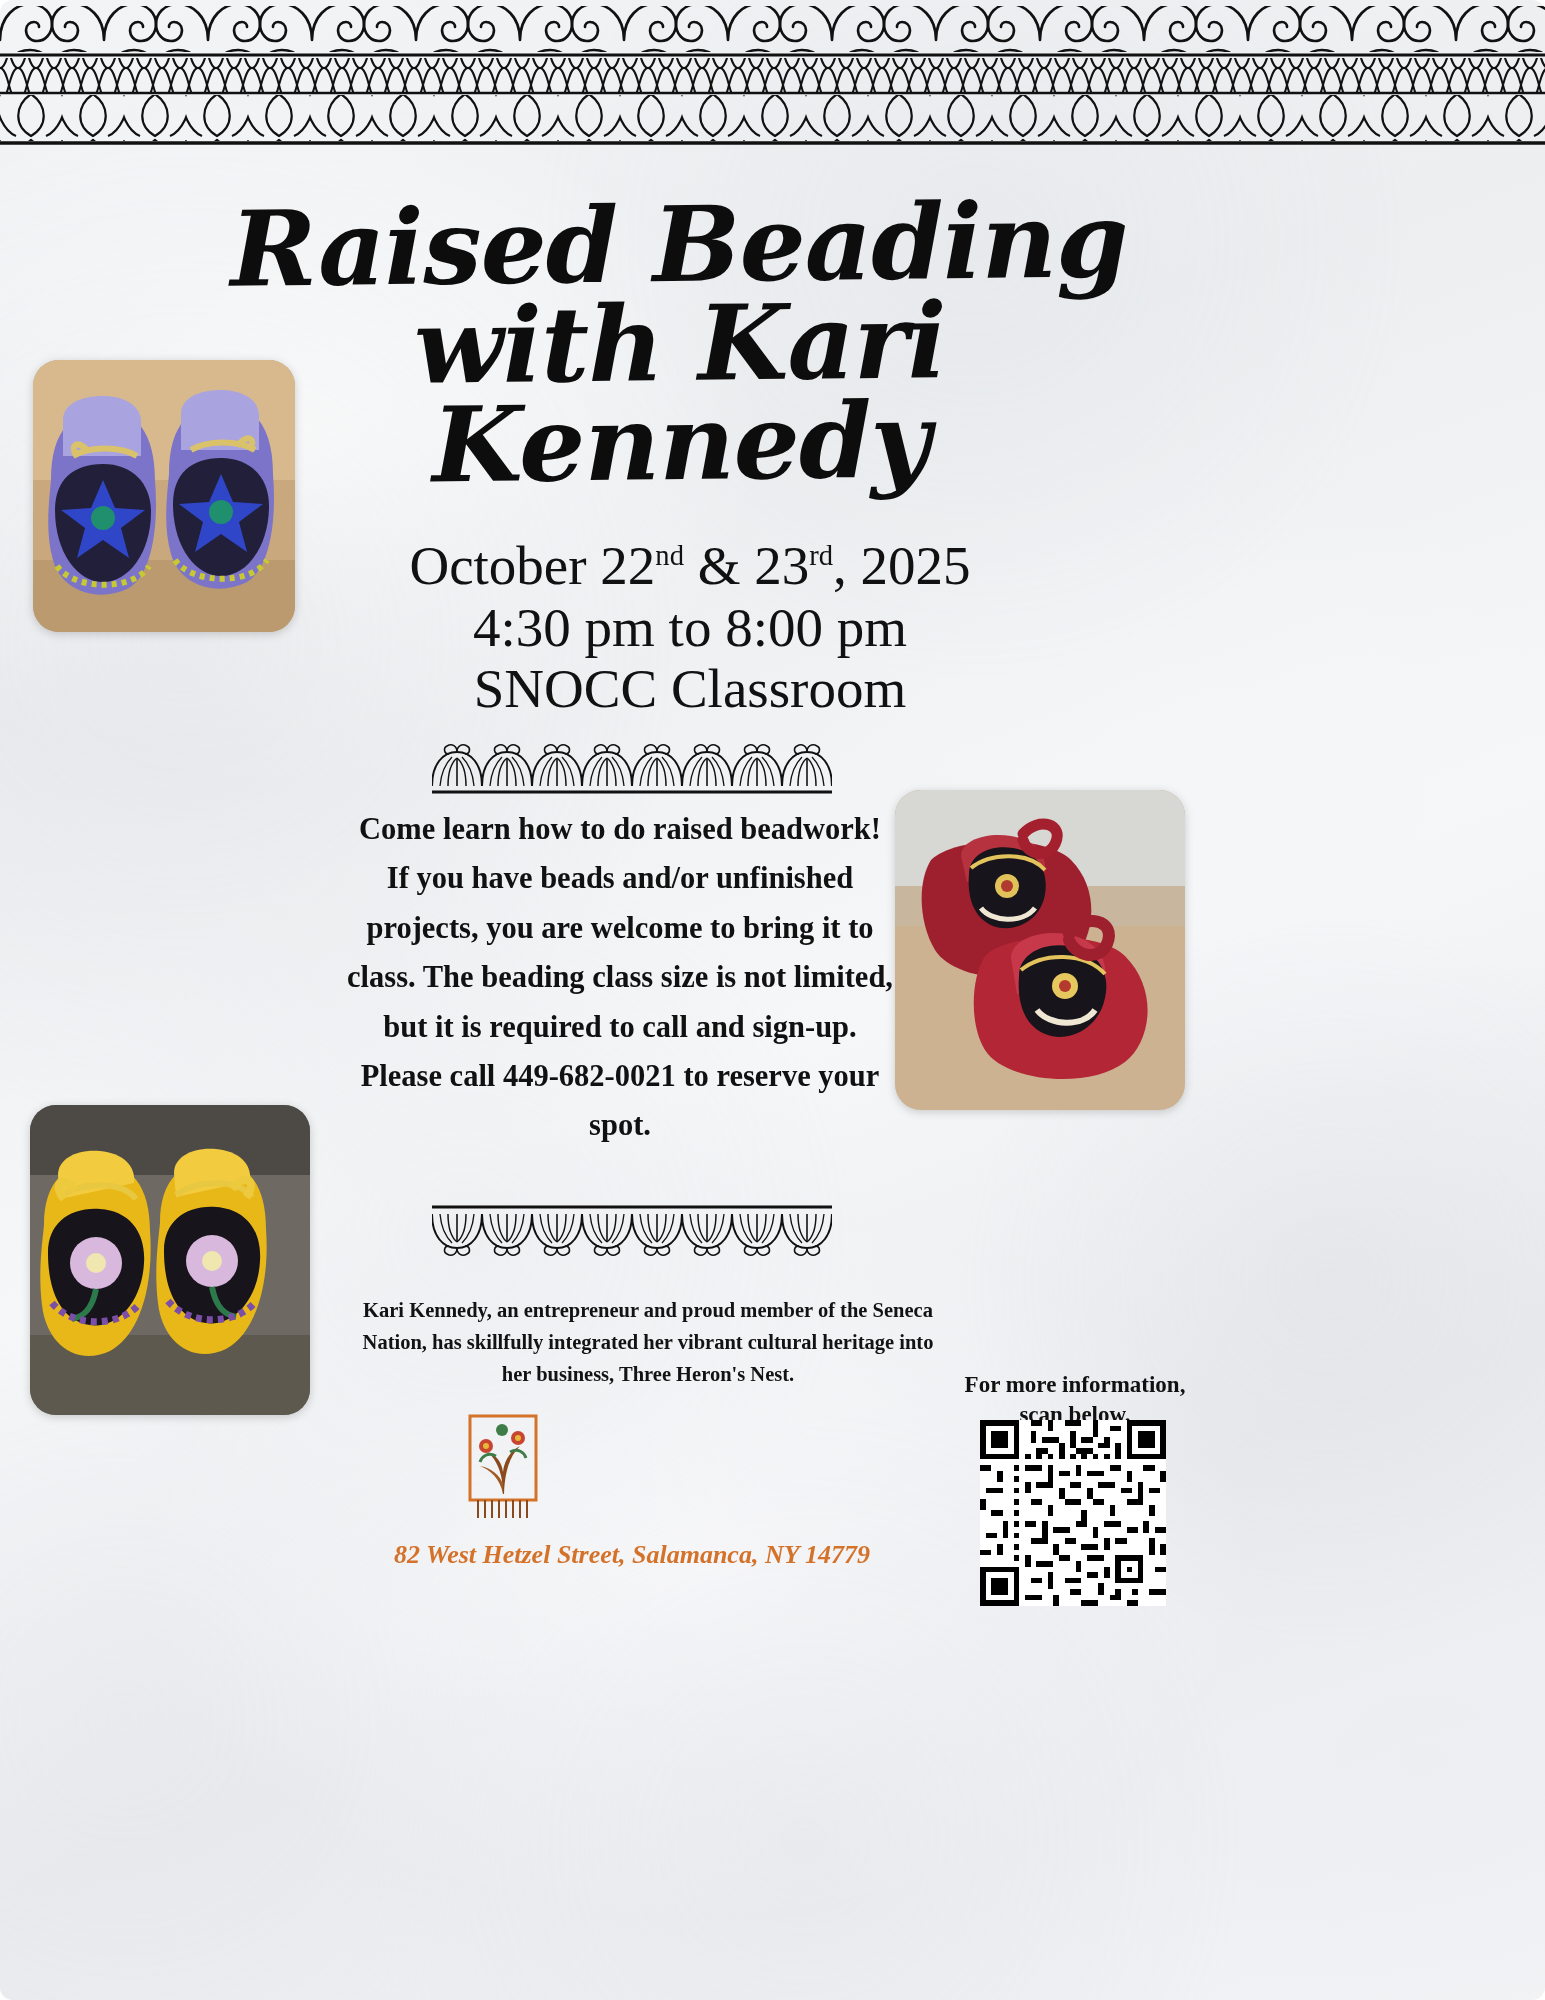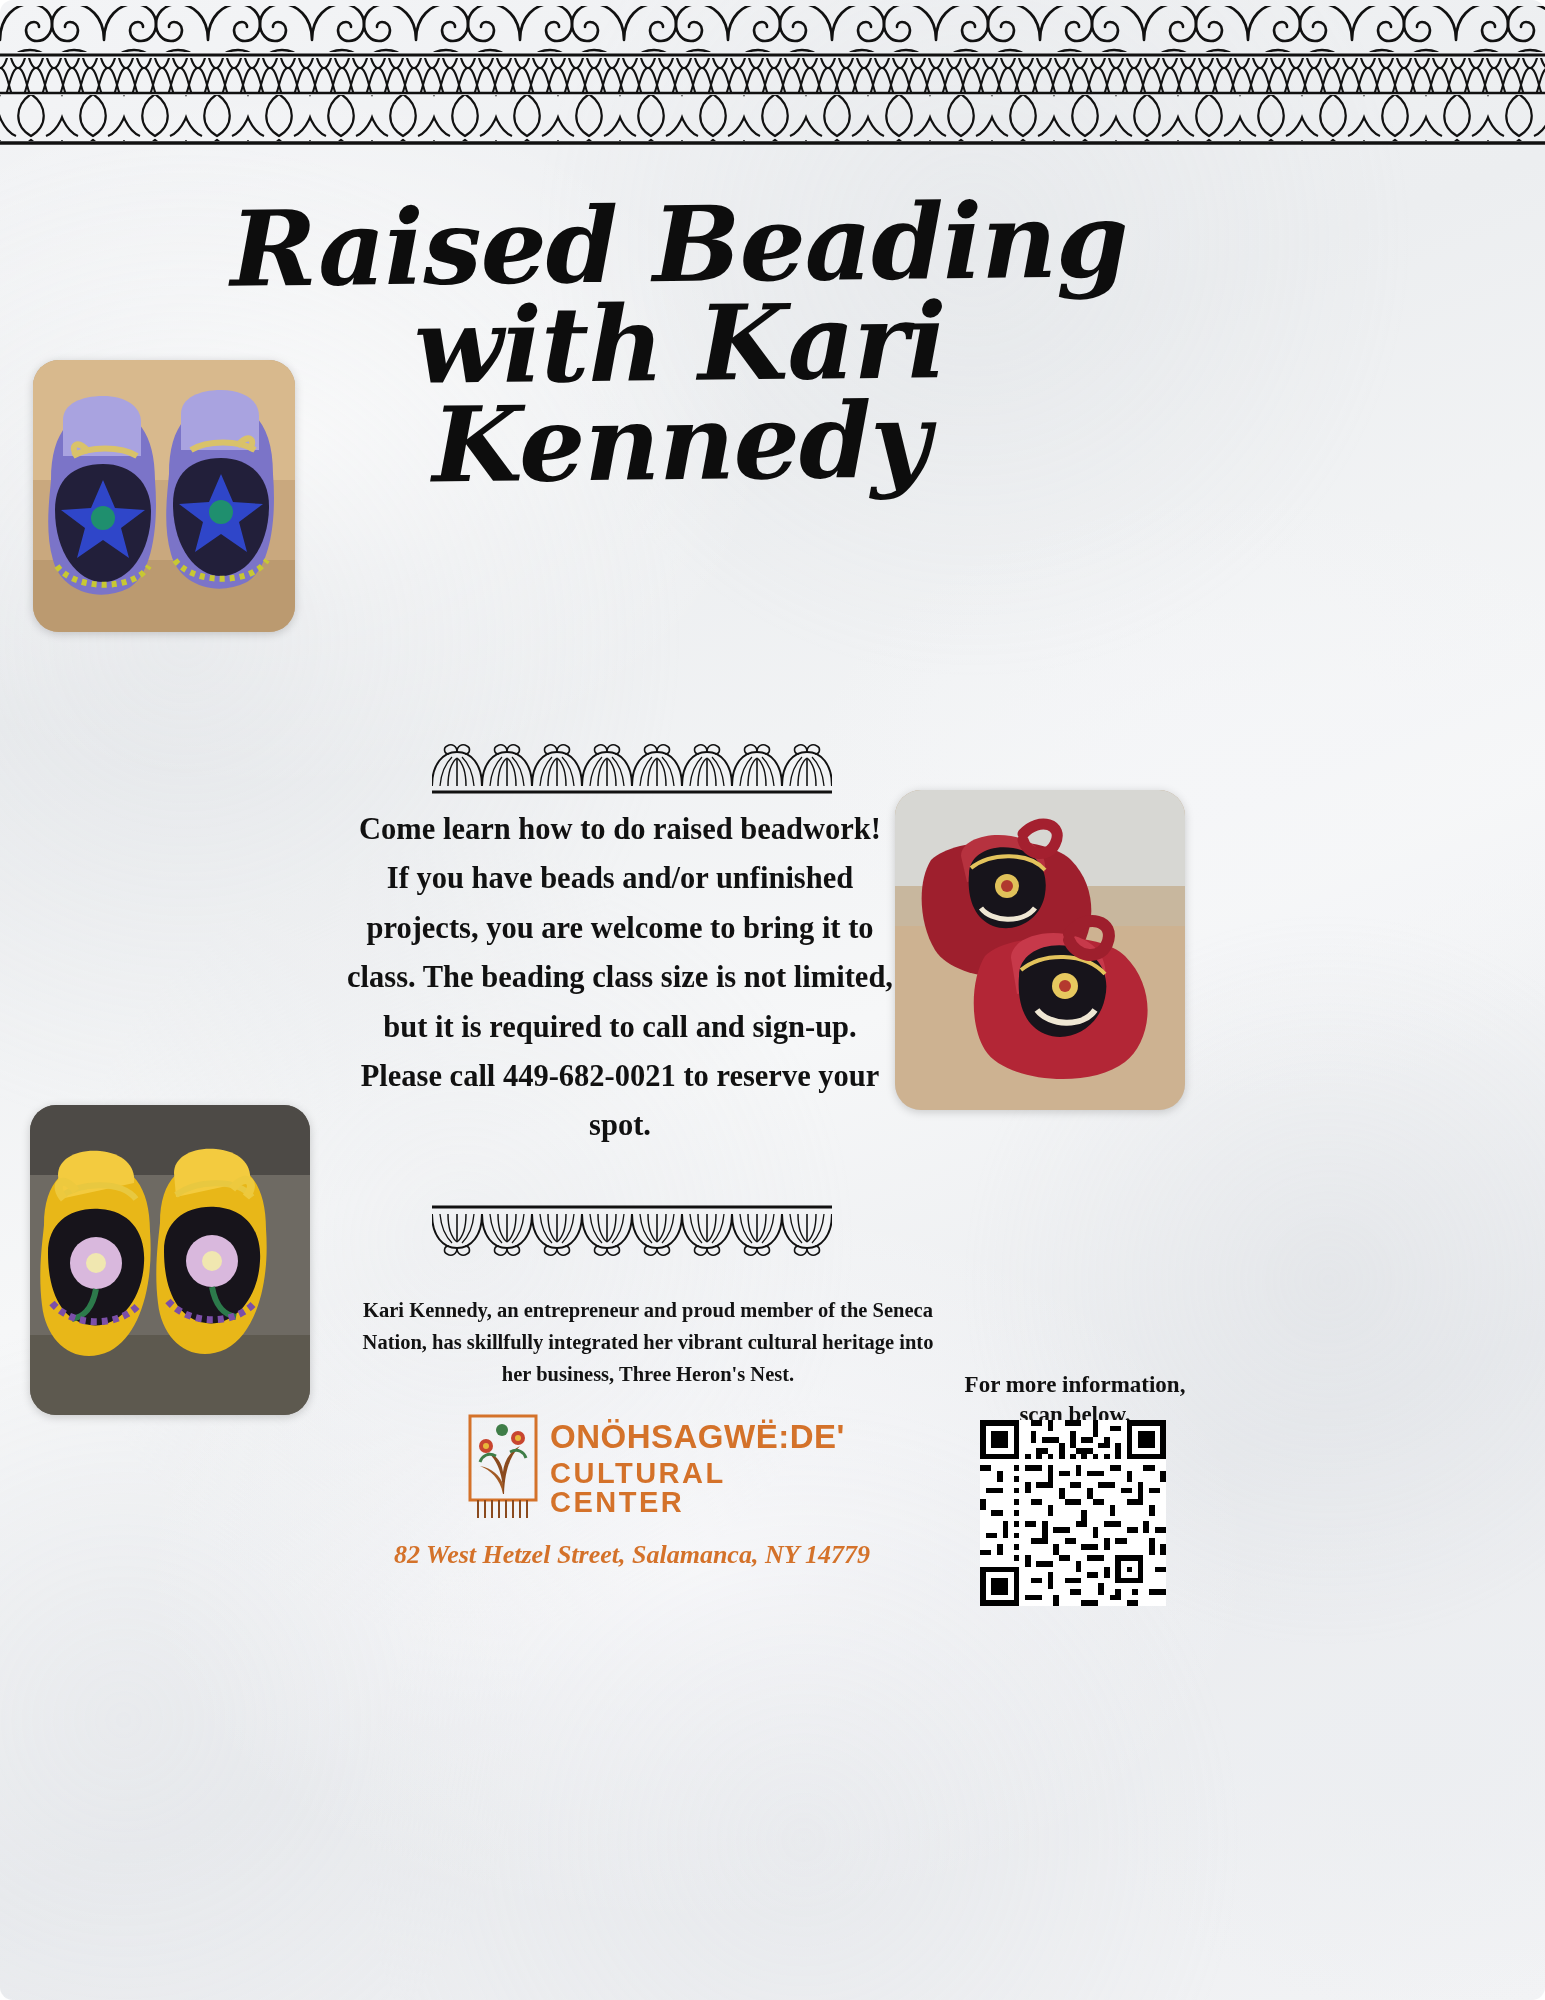--- a/index.html
+++ b/index.html
@@ -225,20 +225,27 @@
       <line x1="0" y1="143" x2="1545" y2="143" stroke="#111" stroke-width="3.4"></line>
     </svg>
   </div>
 
   <div class="headline">
     <span class="l1">Raised Beading</span>
     <span class="l2">with Kari</span>
     <span class="l3">Kennedy</span>
   </div>
 
+  <div class="details">
+    <div>
+      <span>October 22</span><sup>nd</sup><span> &amp; 23</span><sup>rd</sup><span>, 2025</span>
+    </div>
+    <div>4:30 pm to 8:00 pm</div>
+    <div>SNOCC Classroom</div>
+  </div>
 
   <div class="divider top">
     <svg viewBox="0 0 400 60" preserveAspectRatio="none" xmlns="http://www.w3.org/2000/svg">
       <defs>
         <g id="fanUnit">
           <path d="M0,44 C0,22 11,10 25,10 C39,10 50,22 50,44" fill="none" stroke="#111" stroke-width="2"></path>
           <path d="M25,44 L25,16" stroke="#111" stroke-width="1.6"></path>
           <path d="M16,44 C16,30 19,21 25,16" fill="none" stroke="#111" stroke-width="1.5"></path>
           <path d="M34,44 C34,30 31,21 25,16" fill="none" stroke="#111" stroke-width="1.5"></path>
           <path d="M8,44 C9,32 13,22 20,15" fill="none" stroke="#111" stroke-width="1.3"></path>
@@ -371,24 +378,20 @@
           <line x1="12" y1="88" x2="12" y2="106"></line>
           <line x1="19" y1="88" x2="19" y2="106"></line>
           <line x1="26" y1="88" x2="26" y2="106"></line>
           <line x1="33" y1="88" x2="33" y2="106"></line>
           <line x1="40" y1="88" x2="40" y2="106"></line>
           <line x1="47" y1="88" x2="47" y2="106"></line>
           <line x1="54" y1="88" x2="54" y2="106"></line>
           <line x1="61" y1="88" x2="61" y2="106"></line>
         </g>
       </svg>
-    </div>
-    <div class="logo-text">
-      <span class="t1">ONÖHSAGWË:DE'</span>
-      <span class="t2">CULTURAL CENTER</span>
     </div>
   </div>
 
   <div class="address">82 West Hetzel Street, Salamanca, NY 14779</div>
 
   <div class="qr-caption">
     <div>For more information,</div>
     <div>scan below.</div>
   </div>
   <div class="qr-code">

